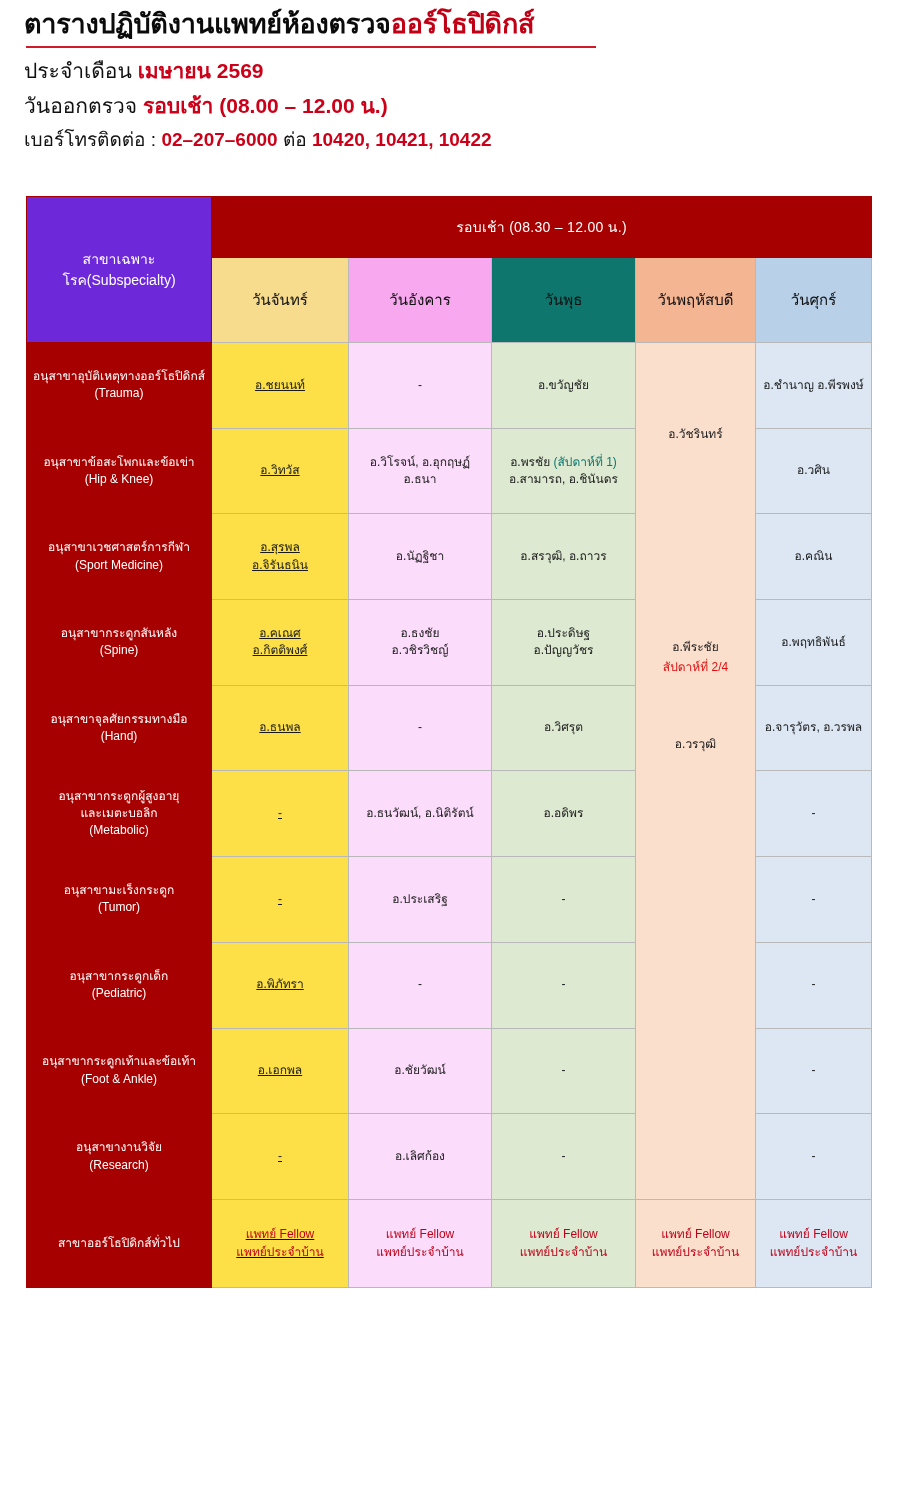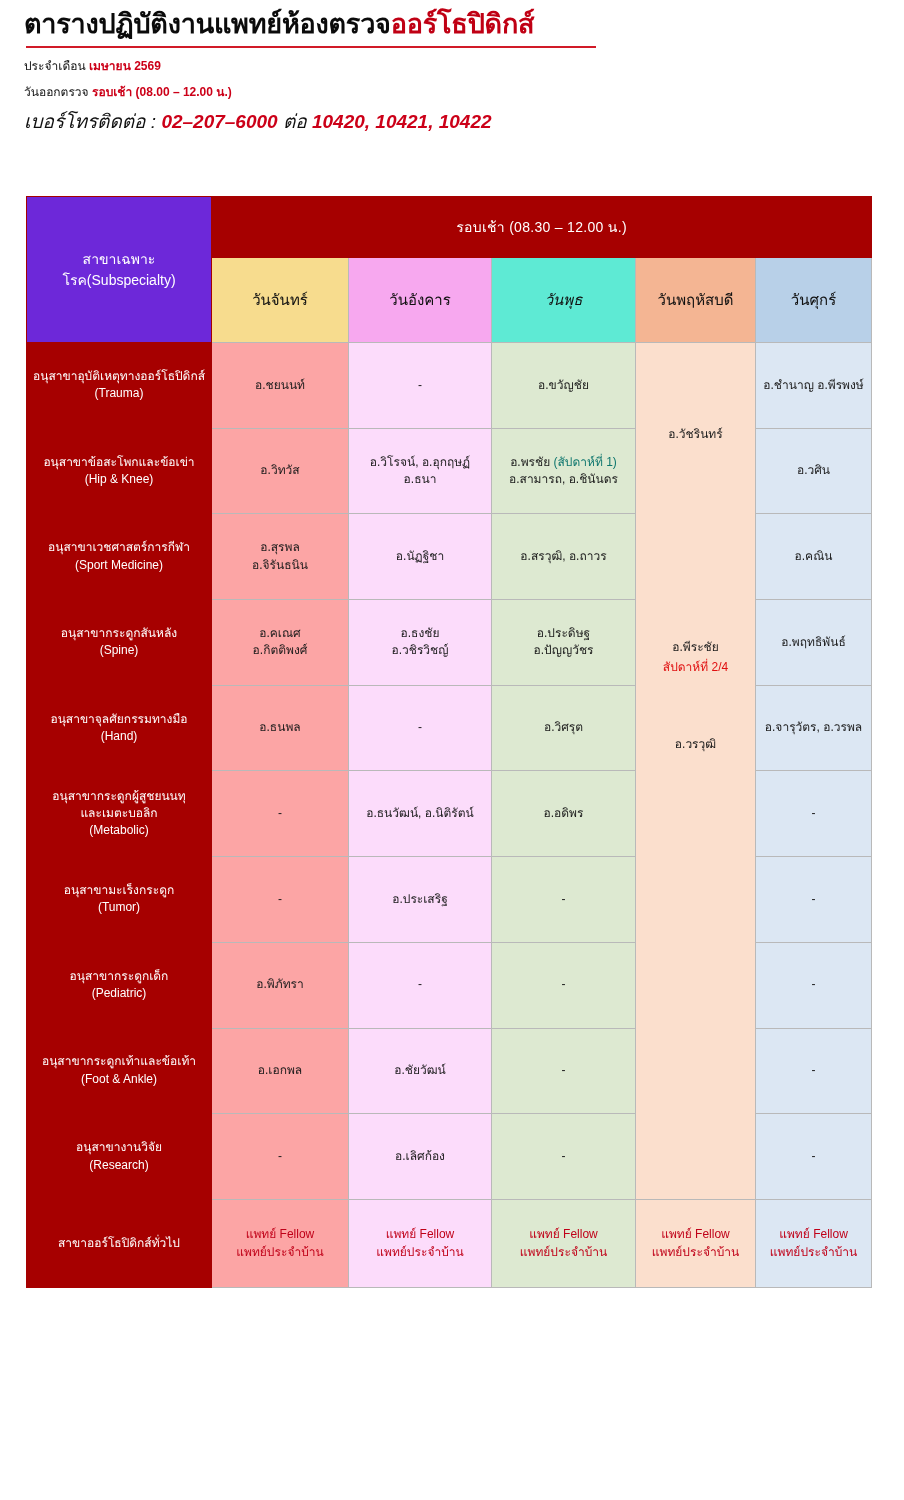--- a/index.html
+++ b/index.html
@@ -18,23 +18,23 @@
   .title{
     font-size:27px; font-weight:700; letter-spacing:-.2px;
     color:#0b0b0b; line-height:1.2; white-space:nowrap;
   }
   .title .accent{ color:#c00014; }
   .title-rule{
     width:570px; height:2px; background:#d11a28; margin:6px 0 0 2px;
   }
   .meta{ margin-top:12px; }
   .meta-line{
-    font-size:12px; line-height:1.0; margin-bottom:14px; color:#0b0b0b; white-space:nowrap;
-  }
-  .meta-line.big{ font-size:19px;font-style:italic; }
+    font-size:21px; line-height:1.0; margin-bottom:14px; color:#0b0b0b; white-space:nowrap;
+  }
+  .meta-line.big{ font-size:19px; }
   .meta-line .red{ color:#cc0018; font-weight:600; }
   .meta-line .lbl{ color:#111; font-weight:400; }
 
   
   .tbl-wrap{ position:absolute; left:26px; top:196px; width:845px; }
   table.sched{
     border-collapse:collapse; width:845px; table-layout:fixed;
     font-size:12px;
   }
   table.sched td, table.sched th{
@@ -64,26 +64,26 @@
   }
   .corner{
     background:#6d28d9; color:#fff; border-color:#a60000 !important;
     font-size:14px; line-height:1.9;
   }
 
   
   .dh{ font-size:15px; color:#111; font-weight:400; height:78px; }
   .dh-mon{ background:#f7dc8e;margin-top:26px; }
   .dh-tue{ background:#f7a8ef; }
-  .dh-wed{ background:#5eead4;font-style:italic; }
+  .dh-wed{ background:#0f766e; }
   .dh-thu{ background:#f4b593;margin-top:41px; }
   .dh-fri{ background:#b8d0e8; }
 
   
-  .b-mon{ background:#fca5a5; }
+  .b-mon{ background:#fde047;text-decoration:underline; }
   .b-tue{ background:#fcdcfb; }
   .b-wed{ background:#dde9d1; }
   .b-thu{ background:#fbdfcd; }
   .b-fri{ background:#dce7f3; }
 
   .cell{ font-size:12px; color:#1a1a1a; }
   .cell .ln{ display:block; }
   .cell .note{ color:#0f766e; }
 
   
@@ -250,21 +250,21 @@
             </td>
             <td class="cell b-wed">
               <span class="ln">อ.วิศรุต</span>
             </td>
             <td class="cell b-fri">
               <span class="ln">อ.จารุวัตร,  อ.วรพล</span>
             </td>
           </tr>
           <tr class="row-std">
             <td class="redcell">
-              <span class="l2">อนุสาขากระดูกผู้สูชยนนทุ</span>
+              <span class="l2">อนุสาขากระดูกผู้สูงอายุ</span>
               <span class="l2">และเมตะบอลิก</span>
               <span class="l2">(Metabolic)</span>
             </td>
             <td class="cell b-mon">
               <span class="ln">-</span>
             </td>
             <td class="cell b-tue">
               <span class="ln">อ.ธนวัฒน์,  อ.นิติรัตน์</span>
             </td>
             <td class="cell b-wed">

